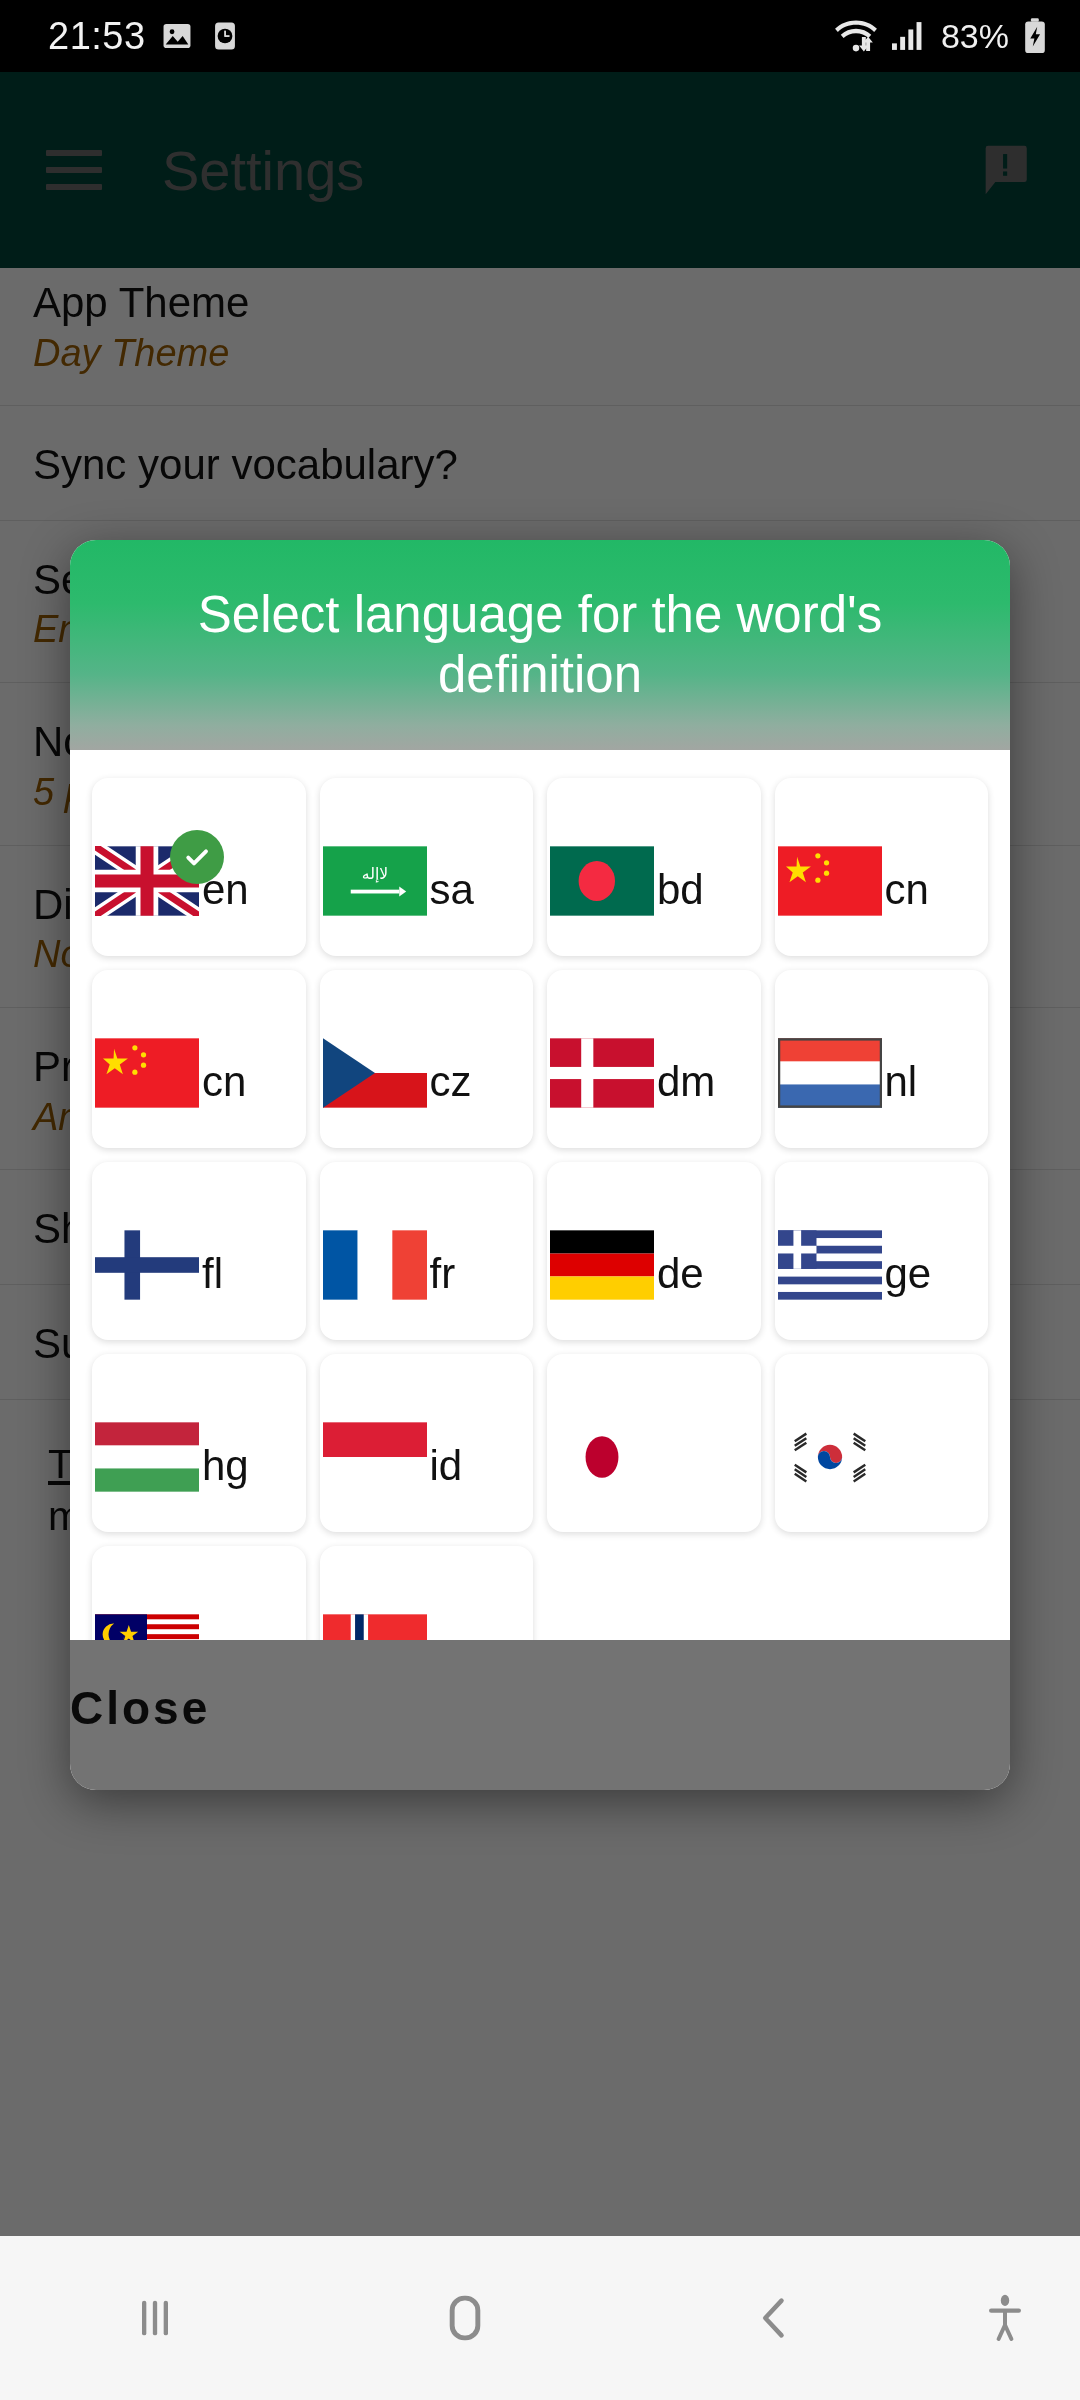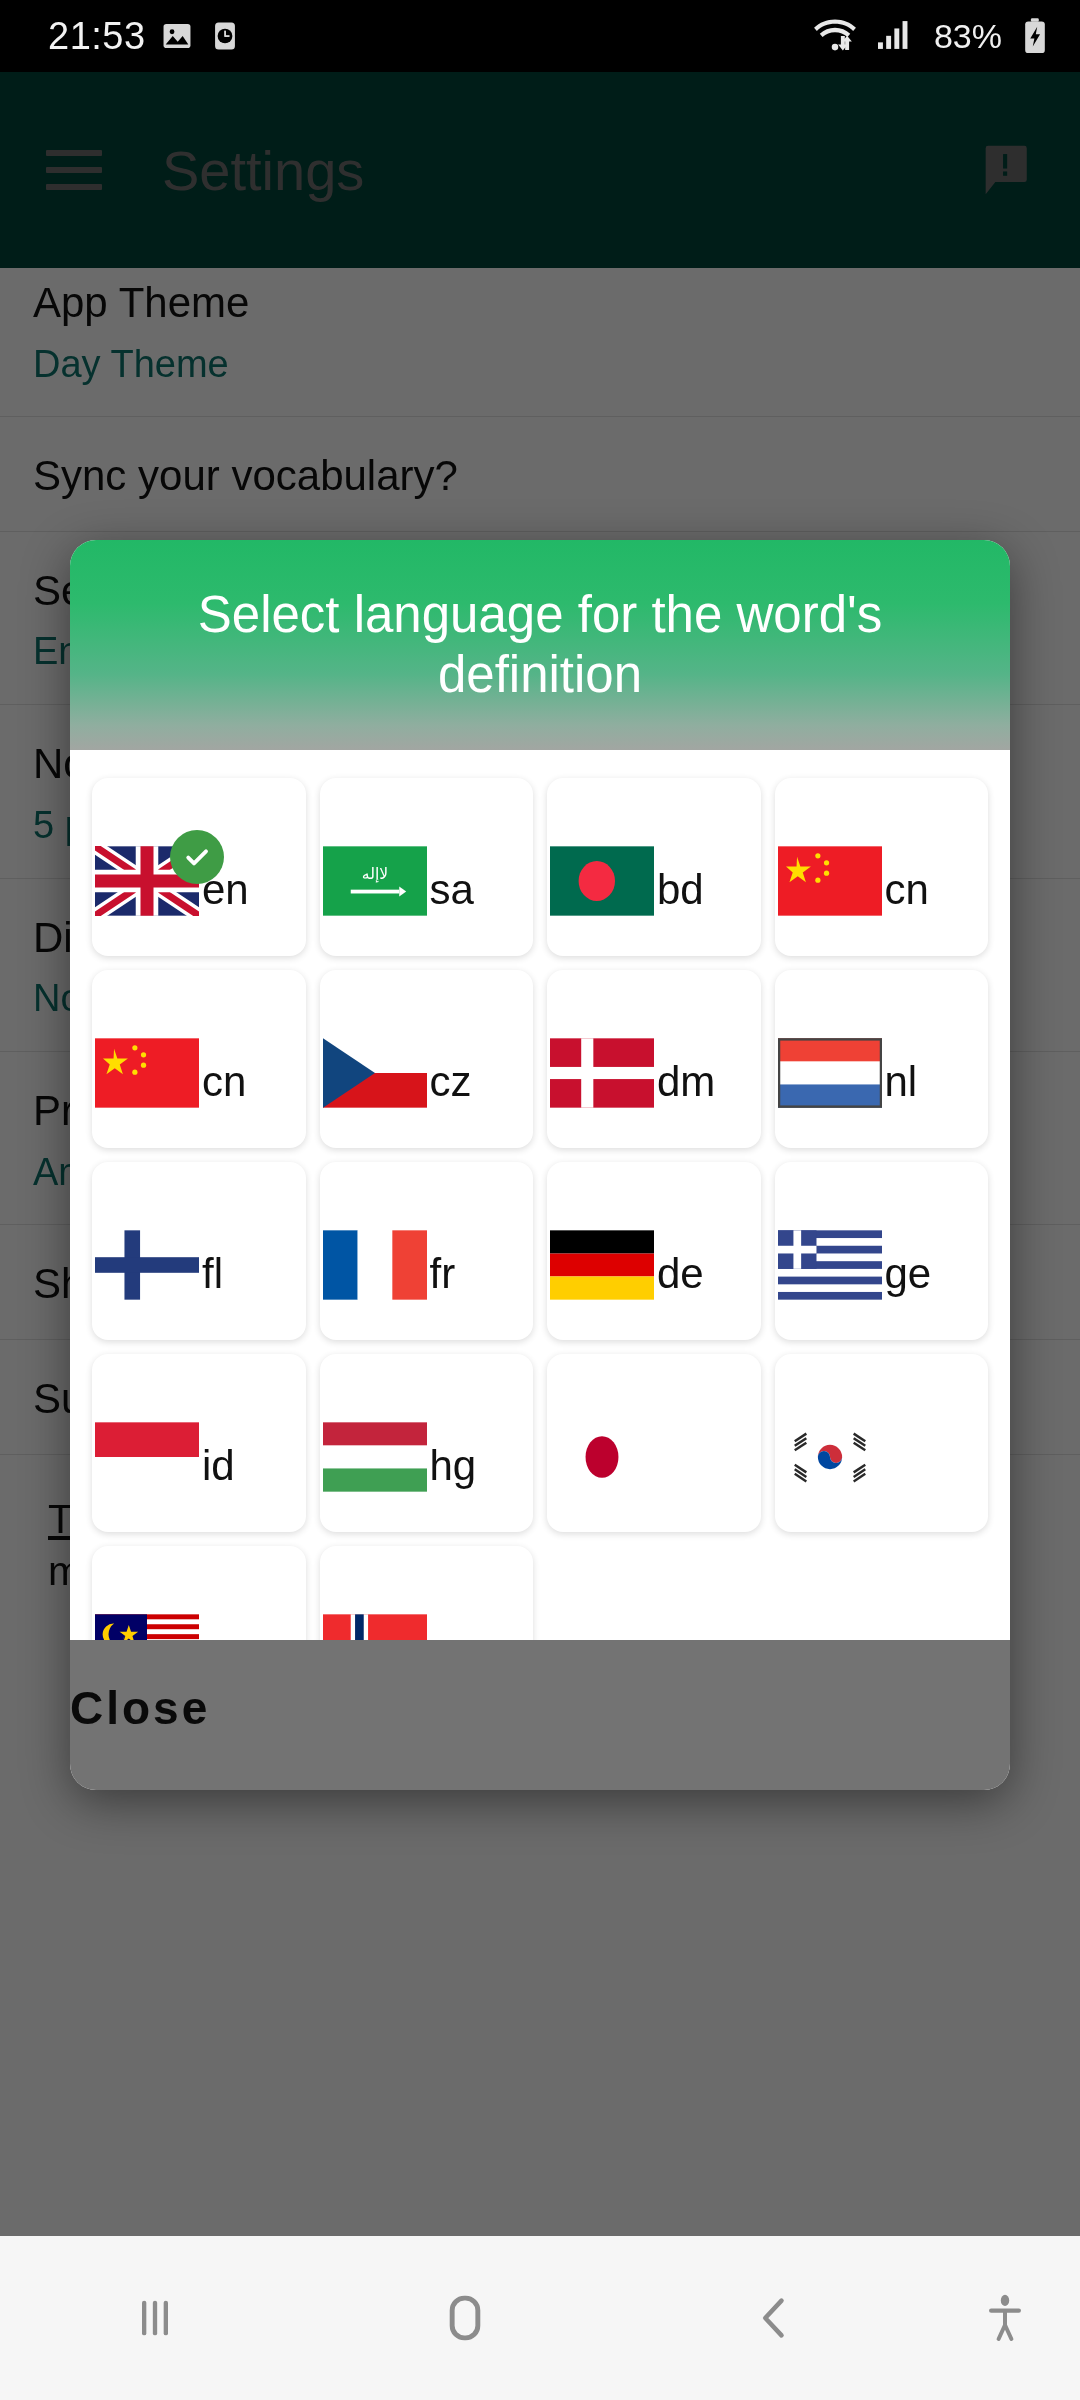--- a/index.html
+++ b/index.html
@@ -14,21 +14,21 @@
   
   #statusbar{
     position:absolute; left:0; top:0; width:1080px; height:72px;
     background:#000000; display:flex; align-items:center;
     padding:0 30px 0 48px; color:#e8e8e8;
   }
   #statusbar .clock{
     font-size:38px; letter-spacing:.5px; font-weight:400; color:#f2f2f2;
   }
   .sb-left{ display:flex; align-items:center; gap:14px; }
-  .sb-right{ display:flex; align-items:flex-start; gap:18px; margin-left:auto; }
+  .sb-right{ display:flex; align-items:center; gap:11px; margin-left:auto; }
   .sb-icon{ display:block; }
   .sb-batt{ font-size:34px; color:#f0f0f0; letter-spacing:0px; }
 
   
   #appbar{
     position:absolute; left:0; top:72px; width:1080px; height:196px;
     background:#00453a; display:flex; align-items:center; padding:0 46px;
   }
   #appbar .hamburger{ width:56px; height:40px; display:flex; flex-direction:column;
     justify-content:space-between; cursor:pointer; }
@@ -40,21 +40,21 @@
 
   
   #content{
     position:absolute; left:0; top:244px; width:1080px; height:1992px;
     background:#ffffff;
   }
   .pref{
     padding:34px 48px 30px 33px; border-bottom:1px solid #e2e2e2;
   }
   .pref .pt{ font-size:42px; color:#111111; line-height:1.18; }
-  .pref .ps{ font-size:38px; color:#0f766e; margin-top:14px; line-height:1.18; }
+  .pref .ps{ font-size:38px; color:#a16207; margin-top:3px; line-height:1.18;font-style:italic; }
   #tipblock{
     padding:38px 48px 0 48px; font-size:41px; color:#111; line-height:1.28;
   }
   #tipblock .u{ text-decoration:underline; }
   #tipblock .b{ font-weight:bold; }
 
   
   #scrim{
     position:absolute; left:0; top:0; width:1080px; height:2236px;
     background:rgba(0,0,0,.58);
@@ -369,35 +369,35 @@
       <rect width="22.2" height="22.2" fill="#33468c"></rect>
       <rect x="8.9" width="4.45" height="22.2" fill="#fff"></rect>
       <rect y="8.9" width="22.2" height="4.45" fill="#fff"></rect>
             </svg>
           </div>
           <div class="code">ge</div>
         </div>
         <div class="lang-card">
           <div class="flagwrap">
             <svg width="104" height="70" viewBox="0 0 60 40">
-      <rect width="60" height="20" fill="#dc1e35"></rect>
-      <rect y="20" width="60" height="20" fill="#fff"></rect>
-            </svg>
-          </div>
-          <div class="code">id</div>
-        </div>
-        <div class="lang-card">
-          <div class="flagwrap">
-            <svg width="104" height="70" viewBox="0 0 60 40">
       <rect width="60" height="13.4" fill="#c3243c"></rect>
       <rect y="13.4" width="60" height="13.2" fill="#fff"></rect>
       <rect y="26.6" width="60" height="13.4" fill="#3f9f53"></rect>
             </svg>
           </div>
           <div class="code">hg</div>
+        </div>
+        <div class="lang-card">
+          <div class="flagwrap">
+            <svg width="104" height="70" viewBox="0 0 60 40">
+      <rect width="60" height="20" fill="#dc1e35"></rect>
+      <rect y="20" width="60" height="20" fill="#fff"></rect>
+            </svg>
+          </div>
+          <div class="code">id</div>
         </div>
         <div class="lang-card">
           <div class="flagwrap">
             <svg width="104" height="70" viewBox="0 0 60 40">
       <rect width="60" height="40" fill="#fff"></rect>
       <ellipse cx="30" cy="20" rx="9.5" ry="12" fill="#bc002d"></ellipse>
             </svg>
           </div>
         </div>
         <div class="lang-card">

